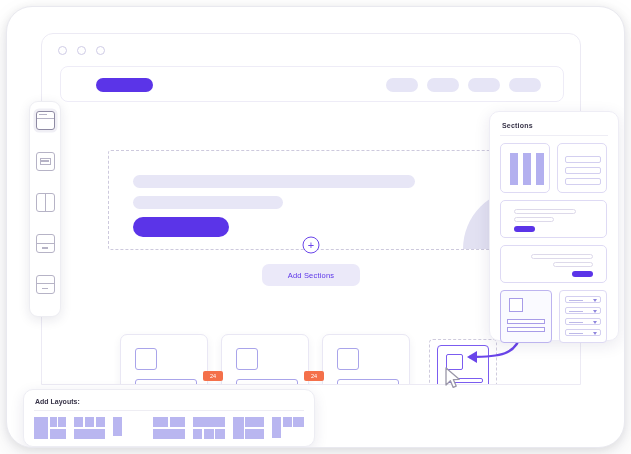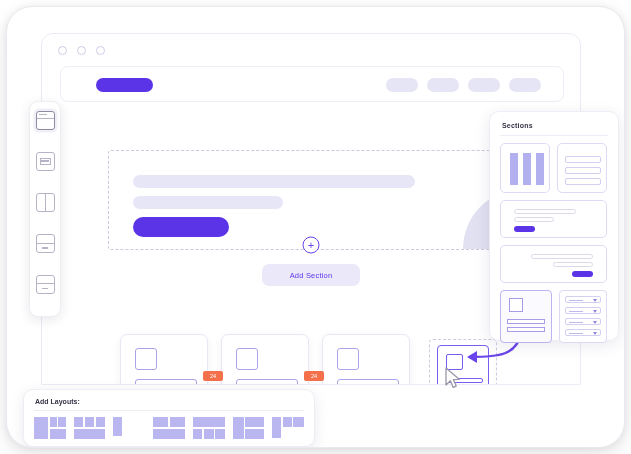--- a/index.html
+++ b/index.html
@@ -374,21 +374,21 @@
         <div class="hero-blob"></div>
         <div class="hero-line-1"></div>
         <div class="hero-line-2"></div>
         <div class="hero-btn"></div>
       </div>
 
       <div class="plus-badge">
         <span>+</span>
       </div>
       <div class="add-section-btn">
-        <span>Add Section</span>
+        <span>Add Sections</span>
       </div>
 
       <div class="card" id="card-1">
         <div class="thumb"></div>
         <div class="bar b1"></div>
 
       </div>
       <div class="card" id="card-2">
         <div class="thumb"></div>
         <div class="bar b1"></div>

